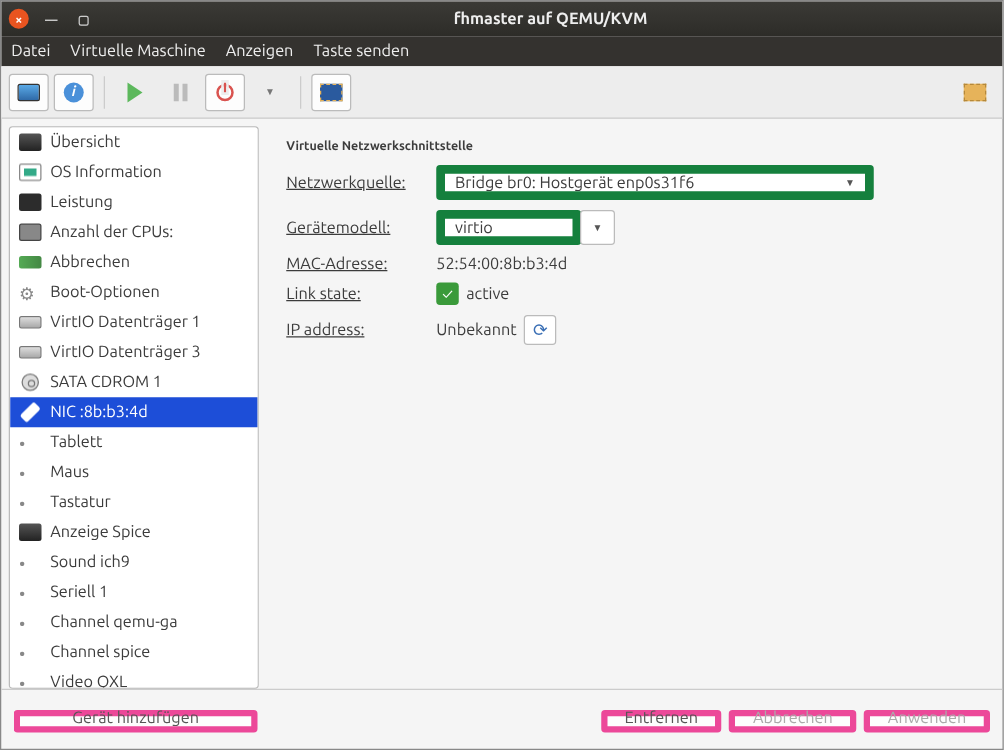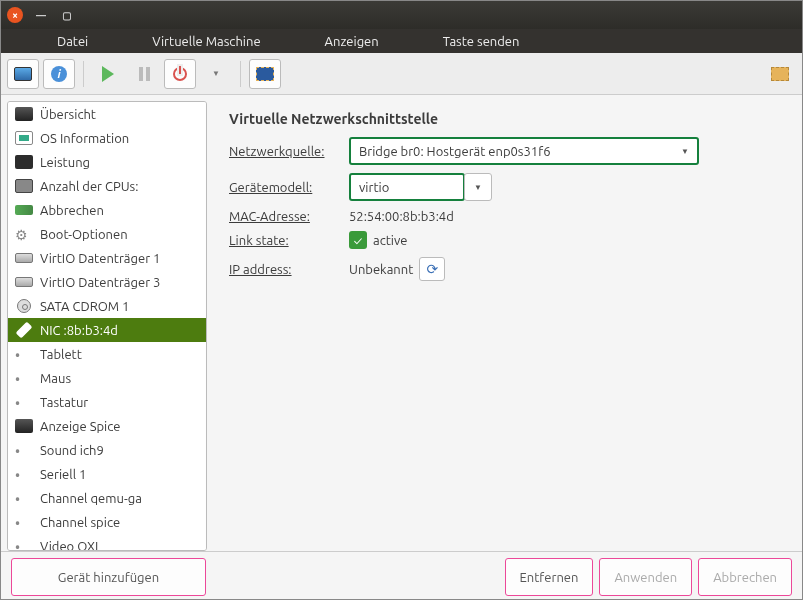--- a/index.html
+++ b/index.html
@@ -5,83 +5,84 @@
   * { box-sizing: border-box; margin: 0; padding: 0; }
   body { font-family: "Ubuntu", "Segoe UI", sans-serif; font-size: 13px; color: #3c3c3c; background: #f5f5f5; width: 803px; height: 600px; overflow: hidden; border: 1px solid #888; }
   
   .titlebar { height: 28px; background: linear-gradient(#3b3a36, #2d2c28); display: flex; align-items: center; color: #ddd; padding: 0 6px; }
   .wbtn { width: 16px; height: 16px; border-radius: 50%; margin-right: 10px; display: flex; align-items: center; justify-content: center; font-size: 10px; font-weight: bold; }
   .close-btn { background: #e95420; color: #fff; }
   .min-btn, .max-btn { color: #ccc; }
   .ttitle { flex: 1; text-align: center; font-weight: bold; color: #eee; }
   
   .menubar { height: 24px; background: #34322f; display: flex; align-items: center; padding: 0 8px; color: #eee; gap: 16px; }
-  .menubar span { cursor: default; margin-left: 48px; }
+  .menubar span { cursor: default; }
   
   .toolbar { height: 42px; background: #ededed; border-bottom: 1px solid #ccc; display: flex; align-items: center; padding: 0 6px; gap: 4px; }
   .tbtn { width: 32px; height: 30px; border: 1px solid #bbb; border-radius: 3px; background: #fdfdfd; display: flex; align-items: center; justify-content: center; }
   .tbtn.noborder { border: 1px solid transparent; background: transparent; }
   .tsep { width: 1px; height: 26px; background: #ccc; margin: 0 4px; }
   .tspacer { flex: 1; }
   .icon-monitor { width: 18px; height: 14px; background: linear-gradient(#5aa9e6,#2f6aa8); border: 1px solid #333; border-radius: 2px; }
   .icon-info { width: 16px; height: 16px; border-radius: 50%; background: #4a90d9; color: #fff; font-style: italic; font-weight: bold; font-size: 11px; text-align: center; line-height: 16px; }
   .icon-play { width: 0; height: 0; border-left: 12px solid #5cb85c; border-top: 8px solid transparent; border-bottom: 8px solid transparent; }
   .icon-pause { display: flex; gap: 3px; }
   .icon-pause div { width: 4px; height: 14px; background: #bbb; }
   .icon-power { width: 14px; height: 14px; border: 2px solid #d9534f; border-radius: 50%; position: relative; }
   .icon-power:after { content: ""; position: absolute; top: -3px; left: 4px; width: 2px; height: 8px; background: #d9534f; outline: 2px solid #ededed; }
   .drop-ar { font-size: 8px; color: #777; }
   .fs-icon { width: 18px; height: 14px; background: #2a5a9e; border: 1px dashed #e6b35a; }
   
   .workspace { display: flex; height: calc(600px - 28px - 24px - 42px - 50px); }
   
   .sidebar { width: 200px; border: 1px solid #bbb; margin: 6px 0 0 6px; border-radius: 3px; background: #fff; overflow-y: auto; overflow-x: hidden; }
   .sb-item { display: flex; align-items: center; height: 24px; padding: 0 6px; gap: 6px; white-space: nowrap; }
-  .sb-item.sel { background: #4d7c0f; color: #fff; }
+  .sb-item.sel { background: #1d4ed8; color: #fff; }
   .sb-icon { width: 20px; height: 16px; display: flex; align-items: center; justify-content: center; flex-shrink: 0; }
   .sbi { width: 18px; height: 14px; border-radius: 2px; }
   .sbi-over { background: linear-gradient(#555,#222); }
   .sbi-os { background: #fff; border: 1px solid #888; position: relative; }
   .sbi-os:after { content:""; position:absolute; top:3px; left:3px; width:10px; height:6px; background:#3a8; }
   .sbi-perf { background: #2c2c2c; }
   .sbi-cpu { background: #888; border: 1px solid #444; }
   .sbi-mem { background: linear-gradient(90deg,#5a5,#484); height:10px; }
   .sbi-boot { color:#888; font-size:14px; }
   .sbi-disk { background: linear-gradient(#ddd,#aaa); border: 1px solid #777; height:10px; }
   .sbi-cd { border: 1px solid #777; border-radius:50%; width:14px; height:14px; background:#ddd; position:relative; }
   .sbi-cd:after { content:""; position:absolute; top:4px; left:4px; width:4px; height:4px; border:1px solid #777; border-radius:50%; }
   .sbi-nic { width:16px; height:8px; transform:rotate(-45deg); background:#eee; border-radius:2px;}
   .sb-item.sel .sbi-nic{background:#fff;}
   .sbi-gen{color:#888;font-size:14px;}
   
   .content { flex: 1; padding: 16px 22px; }
-  .ctitle { font-weight: bold; font-size: 14px; margin-bottom: 10px; }
+  .ctitle { font-weight: bold; font-size: 10px; margin-bottom: 10px; }
   .frow { display: flex; align-items: center; margin-bottom: 8px; }
   .flabel { width: 120px; text-align: left; padding-right: 10px; text-decoration: underline; }
-  .fcombo { border: 2px solid #15803d; border-radius: 3px; background: #fff; height: 28px; display: flex; align-items: center; padding: 0 8px; }
+  .fcombo { border: 7px solid #15803d; border-radius: 3px; background: #fff; height: 28px; display: flex; align-items: center; padding: 0 8px; }
   .fcombo.w1{ width: 350px; justify-content:space-between;}
   .fcombo.w2{ width: 116px; }
   .dropbtn { width: 28px; height: 28px; border:1px solid #bbb; border-radius:3px; background:#fff; display:flex;align-items:center;justify-content:center; margin-left:-1px;}
   .caret { font-size: 8px; color:#555; }
   .refresh-btn { width:26px; height:24px; border:1px solid #bbb; border-radius:3px; background:#fff; display:flex;align-items:center;justify-content:center; margin-left:6px; color:#3a6fb5; font-size:14px;}
   .chk { width:18px; height:18px; background:#3a9a3a; border-radius:3px; color:#fff; display:flex;align-items:center;justify-content:center; font-size:12px; margin-right:6px;}
   
   .footer { height: 50px; border-top: 1px solid #ccc; display: flex; align-items: center; padding: 0 10px; gap: 6px; }
-  .btn { height: 38px; padding: 0 14px; border: 1px solid #ec4899; border-radius: 3px; background: #fdfdfd; display:flex; align-items:center; color:#555; }
+  .btn { height: 18px; padding: 0 14px; border: 5px solid #ec4899; border-radius: 3px; background: #fdfdfd; display:flex; align-items:flex-end; color:#555; }
   .btn.dis { color: #aaa; }
   .addbtn { width: 195px; justify-content: center; }
   .fspacer{flex:1;}
 </style>
 </head>
 <body>
 
 <div class="titlebar">
   <div class="wbtn close-btn">×</div>
   <div class="wbtn min-btn">—</div>
   <div class="wbtn max-btn">▢</div>
+  <div class="ttitle">fhmaster auf QEMU/KVM</div>
 </div>
 
 <div class="menubar">
   <span>Datei</span>
   <span>Virtuelle Maschine</span>
   <span>Anzeigen</span>
   <span>Taste senden</span>
 </div>
 
 <div class="toolbar">
@@ -273,18 +274,18 @@
 
 <div class="footer">
   <div class="btn addbtn">
       <span>Gerät hinzufügen</span>
     </div>
   <div class="fspacer"></div>
   <div class="btn">
       <span>Entfernen</span>
     </div>
   <div class="btn dis">
+      <span>Abbrechen</span>
+    </div>
+  <div class="btn dis">
       <span>Anwenden</span>
     </div>
-  <div class="btn dis">
-      <span>Abbrechen</span>
-    </div>
 </div>
 
 </body></html>

